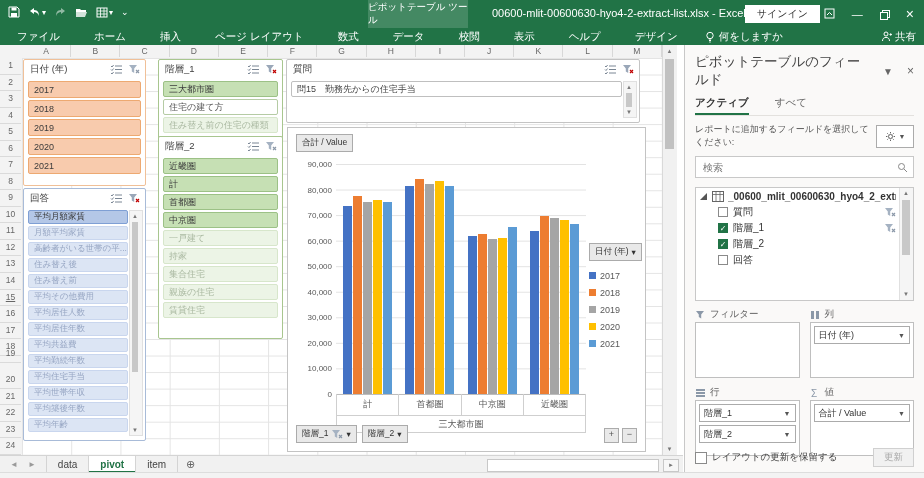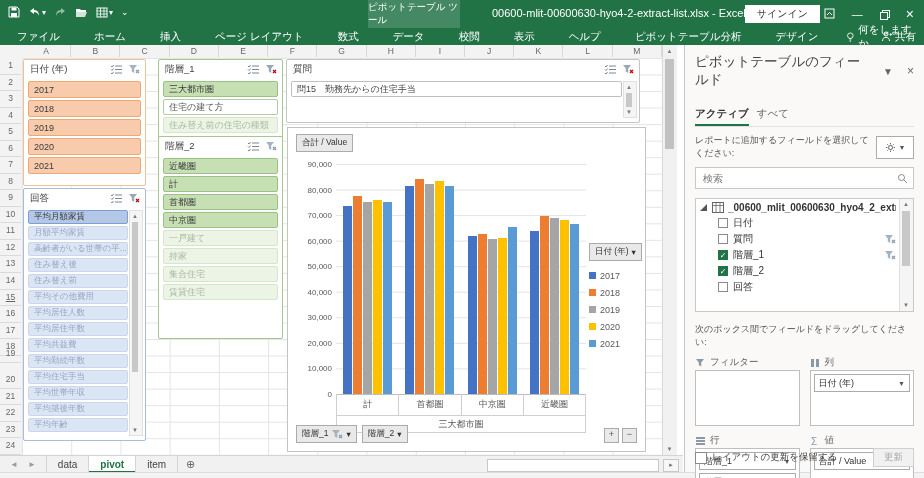--- a/index.html
+++ b/index.html
@@ -3,21 +3,21 @@
 <meta charset="utf-8">
 <style>
   html,body{margin:0;padding:0;background:#888;}
   .app{position:relative;width:924px;height:478px;background:#fff;overflow:hidden;
        font-family:"Liberation Sans","DejaVu Sans",sans-serif;-webkit-font-smoothing:antialiased;}
   
   .titlebar{position:absolute;left:0;top:0;right:0;height:28px;background:#217346;color:#fff;}
   .qat{position:absolute;left:8px;top:6px;display:flex;gap:8px;align-items:center;}
   .qat .qbtn{display:flex;align-items:center;gap:1px;color:#fff;font-size:8px;cursor:default;}
   .qat svg{display:block}
-  .ctx-label{position:absolute;left:368px;top:0;width:92px;height:28px;background:rgba(255,255,255,.16);
+  .ctx-label{position:absolute;left:368px;top:0;width:100px;height:28px;background:rgba(255,255,255,.16);
              font-size:9.5px;display:flex;align-items:center;justify-content:center;color:#fff;}
   .doc-title{position:absolute;left:492px;top:7px;font-size:11px;color:#fff;white-space:nowrap;}
   .signin-btn{position:absolute;right:104px;top:5px;background:#fff;color:#333;font-size:10px;
               padding:2px 12px;border:none;cursor:default;}
   .win-controls{position:absolute;right:10px;top:0;height:28px;display:flex;gap:17px;align-items:center;color:#fff;}
   .win-controls span{font-size:11px;line-height:1;}
   .restore-glyph{position:relative;width:9px;height:9px;}
   .restore-glyph i{position:absolute;border:1px solid #fff;width:6px;height:6px;display:block;}
   .restore-glyph i:first-child{left:2px;top:0;}
   .restore-glyph i:last-child{left:0;top:2px;background:#217346;}
@@ -114,21 +114,21 @@
   .hscroll{position:absolute;right:24px;top:3px;width:170px;height:11px;background:#fff;border:1px solid #C8C8C8;}
   .hscroll-arr{position:absolute;right:4px;top:3px;width:14px;height:11px;border:1px solid #C8C8C8;background:#F7F7F7;
                font-size:6px;color:#777;text-align:center;line-height:11px;}
   .statusbar{position:absolute;left:0;top:472px;width:924px;height:6px;background:#F3F3F3;border-top:1px solid #DDD;}
   
   .pane{position:absolute;left:684px;top:45px;width:240px;height:427px;background:#FAF9F8;border-left:1px solid #C8C8C8;box-sizing:border-box;}
   .pane-inner{position:absolute;inset:0;padding:6px 10px;}
   .pane-title-row{display:flex;align-items:center;margin-top:2px;}
   .pane-title{flex:1;font-size:13.5px;color:#444;}
   .pane-title-row .pi{color:#666;font-size:10px;margin-left:14px;cursor:default;}
-  .pane-tabs{display:flex;gap:8px;margin-top:18px;border-bottom:1px solid #E3E1DE;padding-bottom:0;}
+  .pane-tabs{display:flex;gap:26px;margin-top:7px;border-bottom:1px solid #E3E1DE;padding-bottom:0;}
   .ptab{font-size:10.5px;color:#666;padding-bottom:3px;cursor:default;}
   .ptab.active{color:#333;font-weight:bold;border-bottom:2px solid #217346;}
   .choose-row{display:flex;align-items:center;margin-top:7px;}
   .choose-txt{flex:1;font-size:9px;color:#555;}
   .gear-btn{width:36px;height:21px;background:#fff;border:1px solid #ABABAB;display:flex;align-items:center;
             justify-content:center;gap:3px;color:#555;font-size:7px;cursor:default;}
   .searchbox{margin-top:7px;height:20px;border:1px solid #C8C8C8;background:#fff;display:flex;align-items:center;padding:0 5px;}
   .searchbox input{flex:1;border:none;outline:none;font-size:10px;color:#333;font-family:inherit;background:transparent;}
   .fieldlist{margin-top:9px;height:112px;border:1px solid #C8C8C8;background:#fff;position:relative;overflow:hidden;}
   .fl-rows{position:absolute;left:0;top:0;right:13px;bottom:0;}
@@ -221,21 +221,20 @@
     <span id="ribbon-tabs" style="display:flex">
         <span class="rtab">ファイル</span>
         <span class="rtab">ホーム</span>
         <span class="rtab">挿入</span>
         <span class="rtab">ページ レイアウト</span>
         <span class="rtab">数式</span>
         <span class="rtab">データ</span>
         <span class="rtab">校閲</span>
         <span class="rtab">表示</span>
         <span class="rtab">ヘルプ</span>
-        <span class="rtab">ピボットテーブル分析</span>
         <span class="rtab">デザイン</span>
       </span>
     <span class="tellme">
       <svg width="10" height="12" viewBox="0 0 10 12">
           <circle cx="5" cy="4.5" r="3.2" fill="none" stroke="#fff"></circle>
           <path d="M3.8 8h2.4M4 9.5h2M4.3 11h1.4" stroke="#fff"></path>
         </svg>
       <span>何をしますか</span>
     </span>
     <span class="share">
@@ -361,20 +360,21 @@
           </span>
         </div>
         <div class="body">
           <div class="itm selected">近畿圏</div>
           <div class="itm selected">計</div>
           <div class="itm selected">首都圏</div>
           <div class="itm selected">中京圏</div>
           <div class="itm dimmed">一戸建て</div>
           <div class="itm dimmed">持家</div>
           <div class="itm dimmed">集合住宅</div>
+          <div class="itm dimmed">親族の住宅</div>
           <div class="itm dimmed">賃貸住宅</div>
         </div>
       </div>
       <div class="slicer sl-gray has-scroll" id="slicer-shitsumon">
         <div class="hdr">
           <span class="ttl">質問</span>
           <span class="hbtn">
             <svg width="13" height="11" viewBox="0 0 13 11">
               <path d="M5 2h7M5 5.5h7M5 9h7" stroke="#7a8694"></path>
               <path d="M1 2l1 1 1.6-2M1 5.5l1 1 1.6-2M1 9l1 1 1.6-2" stroke="#7a8694" fill="none"></path>
@@ -571,24 +571,20 @@
             <div class="fl-row tbl">
               <span class="tri"></span>
               <svg width="12" height="11" viewBox="0 0 12 11">
                 <rect x="0.5" y="0.5" width="11" height="10" fill="none" stroke="#666"></rect>
                 <path d="M0.5 3.5h11M4 0.5v10M8 0.5v10" stroke="#666" stroke-width=".8"></path>
               </svg>
               <span class="fname">_00600_mlit_00600630_hyo4_2_extra...</span>
             </div>
             <div class="fl-row fld">
               <span class="chk"></span>
-              <span class="fname">日付</span>
-            </div>
-            <div class="fl-row fld">
-              <span class="chk"></span>
               <span class="fname">質問</span>
               <svg width="12" height="11" viewBox="0 0 12 11" class="funnel-gray">
                 <path d="M1 1h8L6.2 4.6V9L3.8 7.6V4.6Z"></path>
                 <path d="M8 6l3 3M11 6l-3 3" class="fx" stroke-width="1.2"></path>
               </svg>
             </div>
             <div class="fl-row fld">
               <span class="chk on">✓</span>
               <span class="fname">階層_1</span>
               <svg width="12" height="11" viewBox="0 0 12 11" class="funnel-gray">
@@ -604,21 +600,20 @@
               <span class="chk"></span>
               <span class="fname">回答</span>
             </div>
           </div>
         <div class="fl-scroll">
           <span class="sa" style="top:0">▲</span>
           <span class="sth"></span>
           <span class="sa" style="bottom:0">▼</span>
         </div>
       </div>
-      <div class="drag-txt">次のボックス間でフィールドをドラッグしてください:</div>
       <div class="areas" id="pane-areas">
           <div class="area">
             <div class="ahdr">
               <svg width="11" height="10" viewBox="0 0 11 10">
                 <path d="M1 1h8L6.2 4.5V8.5L3.8 7V4.5Z" fill="#8b98a8"></path>
               </svg>
               <span>フィルター</span>
             </div>
             <div class="abox"></div>
           </div>

